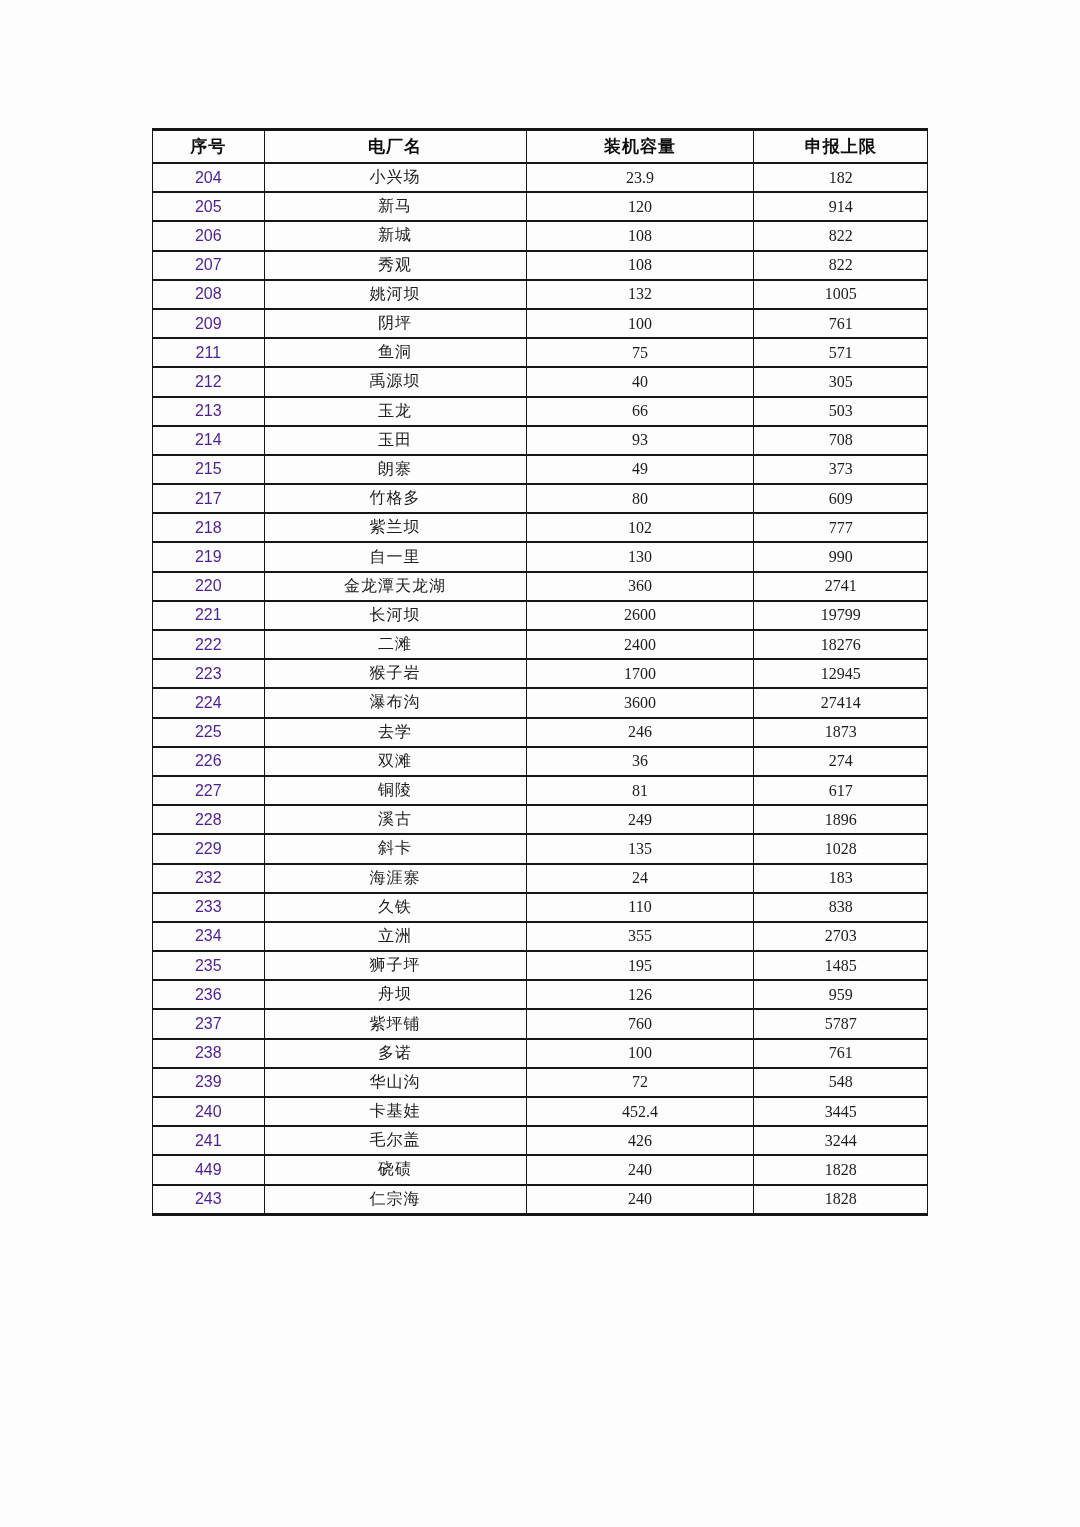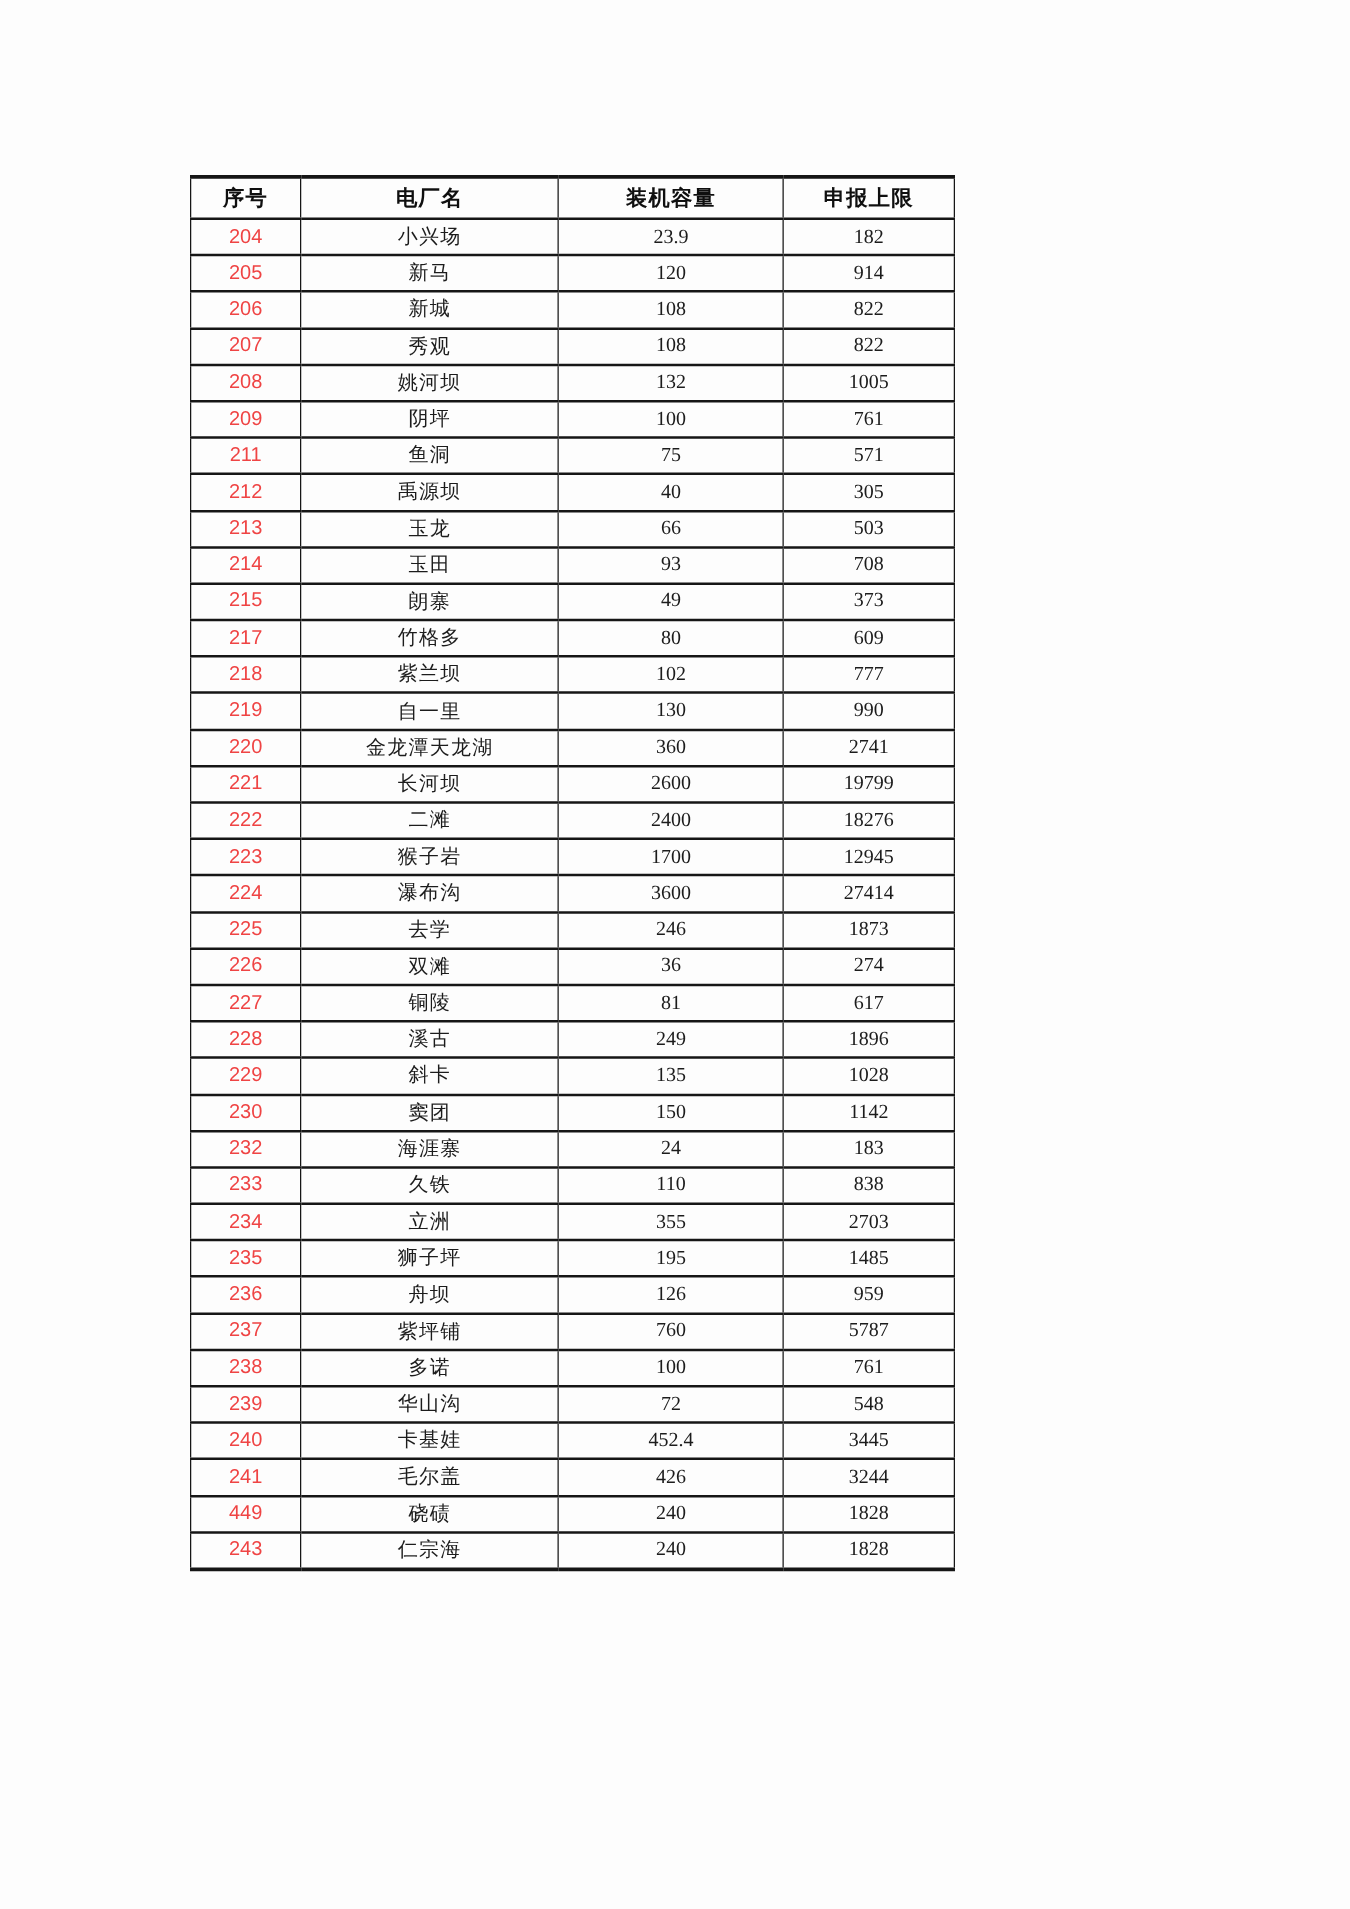--- a/index.html
+++ b/index.html
@@ -12,22 +12,22 @@
     width: 1080px;
     height: 1527px;
     margin: 0 auto;
     background: #fdfdfd;
     font-family: "Liberation Serif", serif;
     color: #1c1c1c;
   }
   table.plant-table {
     position: absolute;
     left: 152px;
-    top: 140px;
-    width: 612px;
+    top: 128px;
+    width: 776px;
     border-collapse: collapse;
     table-layout: fixed;
     background: #fdfdfd;
   }
   table.plant-table col.c-index    { width: 14.4%; }
   table.plant-table col.c-name     { width: 33.8%; }
   table.plant-table col.c-capacity { width: 29.4%; }
   table.plant-table col.c-limit    { width: 22.4%; }
 
   table.plant-table th,
@@ -51,21 +51,21 @@
     color: #0f0f0f;
     border-top-width: 3px;
   }
   table.plant-table td {
     height: 27.2px;
     font-size: 16px;
   }
   td.cell-index {
     font-family: "Liberation Sans", "DejaVu Sans", sans-serif;
     font-size: 15.5px;
-    color: #ef4444;
+    color: #4c1d95;
     margin-top: 32px;
   }
   td.cell-name {
     font-family: "Liberation Serif", "DejaVu Serif", serif;
     letter-spacing: 1px;
     color: #1c1c1c;
     margin-top: 14px;
   }
   td.cell-capacity, td.cell-limit {
     font-family: "Liberation Serif", "DejaVu Serif", serif;
@@ -233,26 +233,20 @@
           <td class="cell-capacity">249</td>
           <td class="cell-limit">1896</td>
         </tr>
         <tr>
           <td class="cell-index">229</td>
           <td class="cell-name">斜卡</td>
           <td class="cell-capacity">135</td>
           <td class="cell-limit">1028</td>
         </tr>
         <tr>
-          <td class="cell-index">230</td>
-          <td class="cell-name">窦团</td>
-          <td class="cell-capacity">150</td>
-          <td class="cell-limit">1142</td>
-        </tr>
-        <tr>
           <td class="cell-index">232</td>
           <td class="cell-name">海涯寨</td>
           <td class="cell-capacity">24</td>
           <td class="cell-limit">183</td>
         </tr>
         <tr>
           <td class="cell-index">233</td>
           <td class="cell-name">久铁</td>
           <td class="cell-capacity">110</td>
           <td class="cell-limit">838</td>

